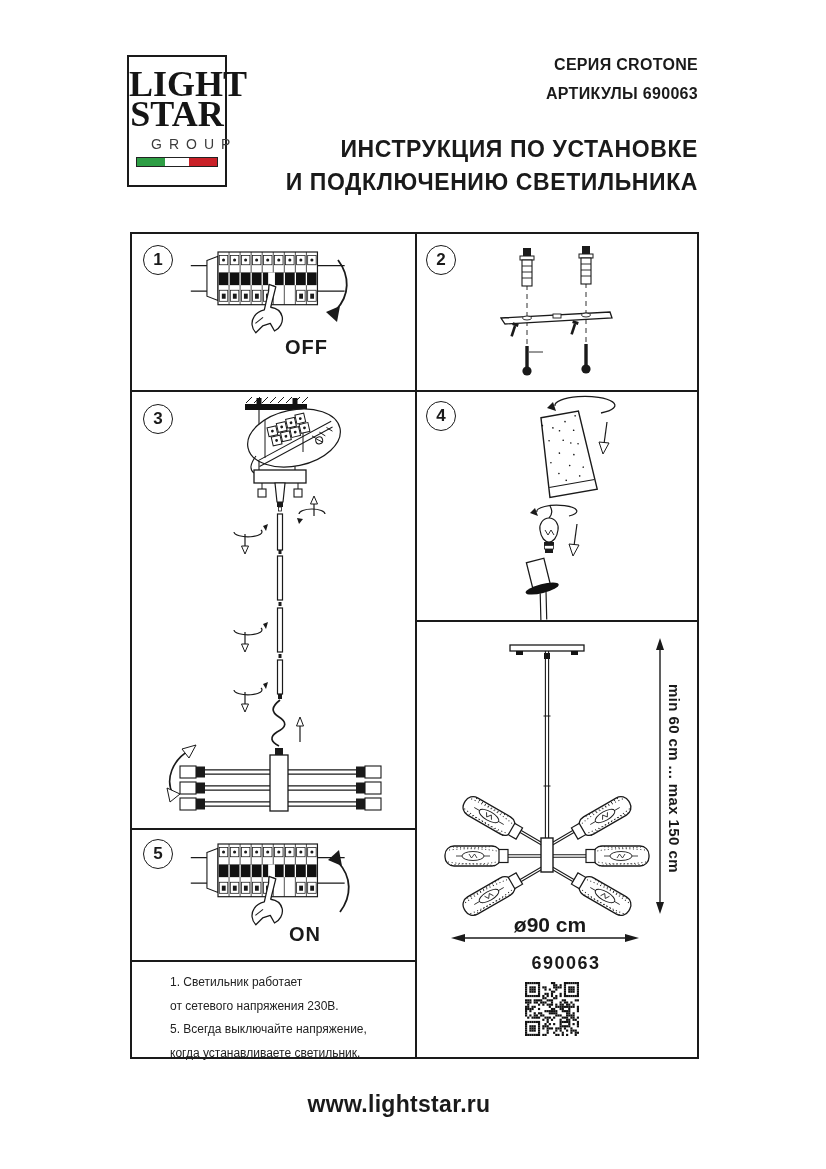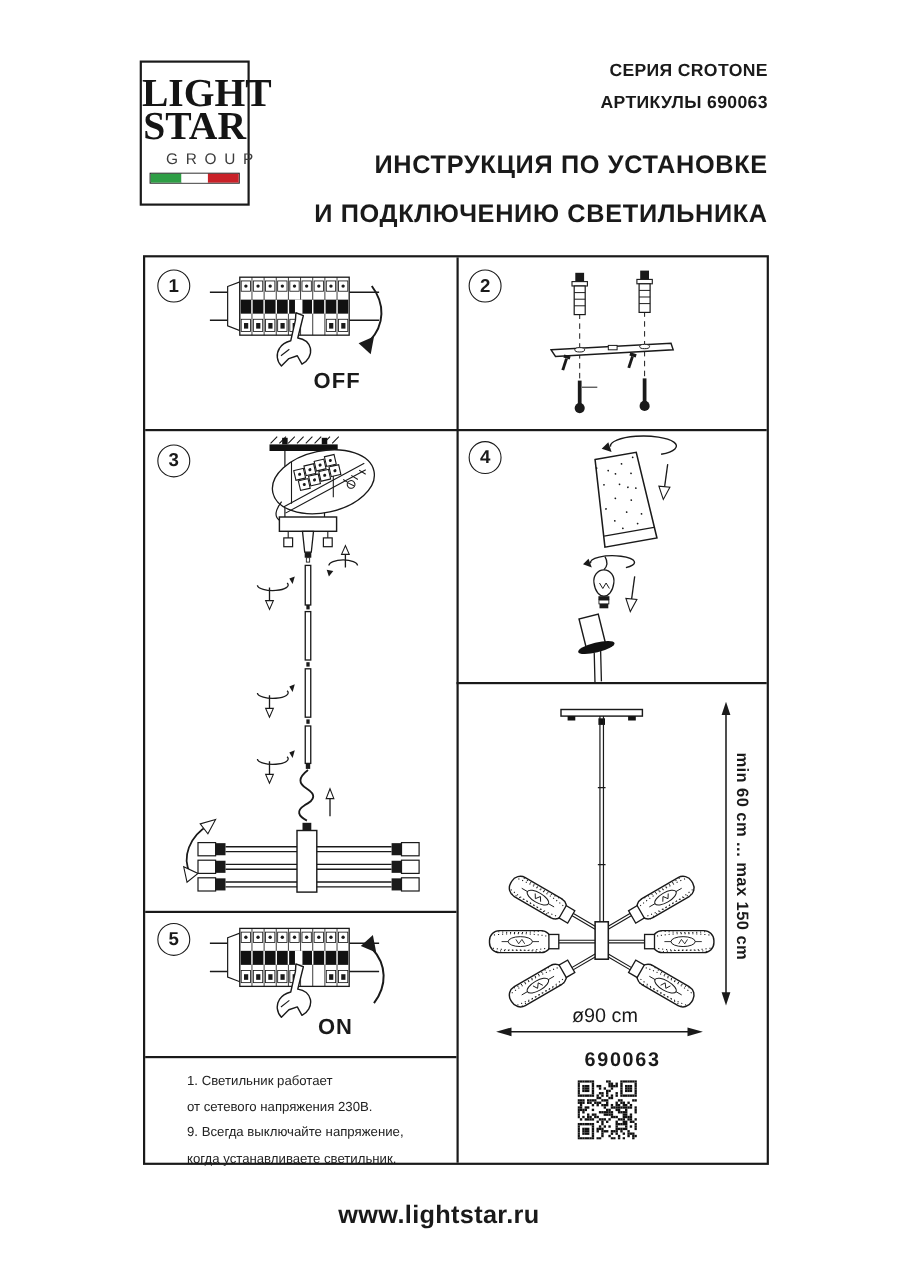--- a/index.html
+++ b/index.html
@@ -39,21 +39,21 @@
   .panel svg{position:absolute;left:0;top:0;}
   .switch-label{position:absolute;font-weight:bold;font-size:20px;letter-spacing:1px;}
   #p1 .switch-label{left:153px;top:102px;}
   #p5 .switch-label{left:157px;top:95px;}
   
   .notes-text{position:absolute;left:38px;top:11px;font-size:12px;line-height:23.5px;color:#222;}
   
   .dim-height{position:absolute;left:251px;top:46px;height:224px;writing-mode:vertical-rl;
               font-weight:bold;font-size:15px;letter-spacing:.4px;text-align:center;}
   .dim-diameter{position:absolute;left:70px;top:293px;width:130px;text-align:center;
-                font-weight:normal;font-size:18px;}
+                font-weight:bold;font-size:21px;}
   .article-number{position:absolute;left:71px;top:333px;width:160px;text-align:center;
                   font-weight:bold;font-size:18px;letter-spacing:1.5px;}
   #qr-svg{position:absolute;left:110px;top:362px;}
   
   .footer{position:absolute;left:0;top:1091px;width:798px;text-align:center;
           font-weight:bold;font-size:23px;letter-spacing:.3px;}
 </style>
 </head>
 <body>
 
@@ -158,21 +158,21 @@
       <span class="g"></span>
         <span class="w"></span>
         <span class="r"></span>
     </div>
   </div>
 
   <div class="title-block">
     <div class="title-line">СЕРИЯ CROTONE</div>
     <div class="title-line">АРТИКУЛЫ 690063</div>
     <div class="title-instr">ИНСТРУКЦИЯ ПО УСТАНОВКЕ</div>
-    <div class="title-instr" style="margin-top:16px">И ПОДКЛЮЧЕНИЮ СВЕТИЛЬНИКА</div>
+    <div class="title-instr" style="margin-top:4px">И ПОДКЛЮЧЕНИЮ СВЕТИЛЬНИКА</div>
   </div>
 
   <div class="grid">
 
     <div class="divider" style="left:283px;top:0;width:2px;height:823px"></div>
     <div class="divider" style="left:0;top:156px;width:565px;height:2px"></div>
     <div class="divider" style="left:0;top:594px;width:283px;height:2px"></div>
     <div class="divider" style="left:0;top:726px;width:283px;height:2px"></div>
     <div class="divider" style="left:283px;top:386px;width:282px;height:2px"></div>
 
@@ -408,21 +408,21 @@
           <polygon points="210,38 207,22 196,32" fill="#1a1a1a"></polygon>
         </g>
       </svg>
       <div class="switch-label">ON</div>
     </div>
 
     <div class="panel" id="notes">
       <div class="notes-text">
         <div>1. Светильник работает</div>
         <div>от сетевого напряжения 230В.</div>
-        <div>9. Всегда выключайте напряжение,</div>
+        <div>5. Всегда выключайте напряжение,</div>
         <div>когда устанавливаете светильник.</div>
       </div>
     </div>
 
     <div class="panel" id="chand">
       <svg width="282" height="437" viewBox="0 0 282 437">
 
         <rect x="95" y="25" width="74" height="6" fill="#fff" stroke="#1a1a1a" stroke-width="1.3"></rect>
         <rect x="101" y="31" width="7" height="4" fill="#111"></rect>
           <rect x="156" y="31" width="7" height="4" fill="#111"></rect>

